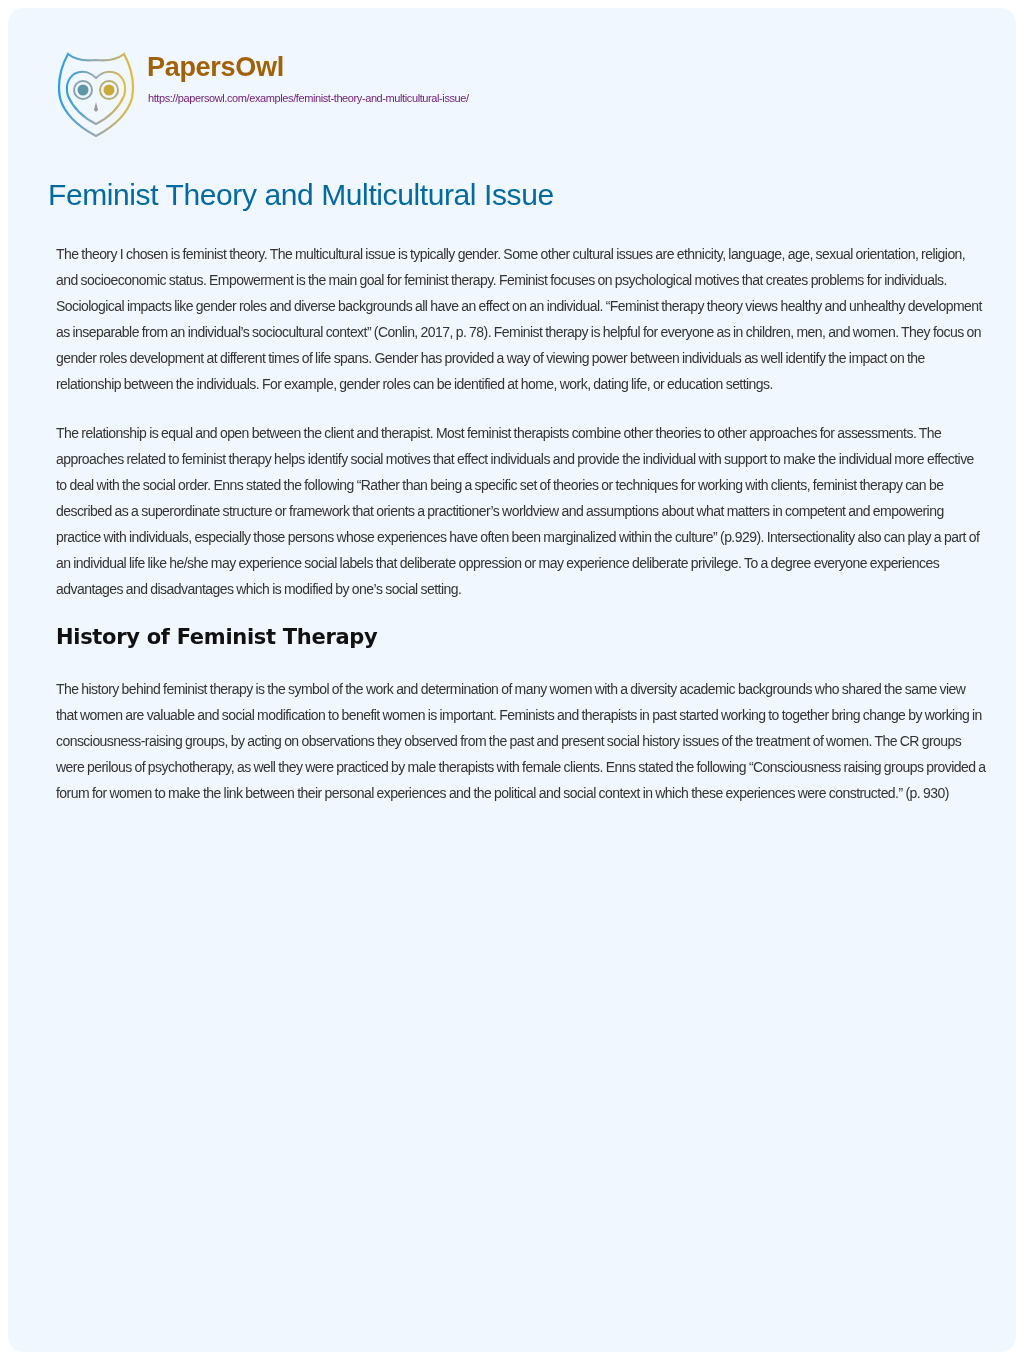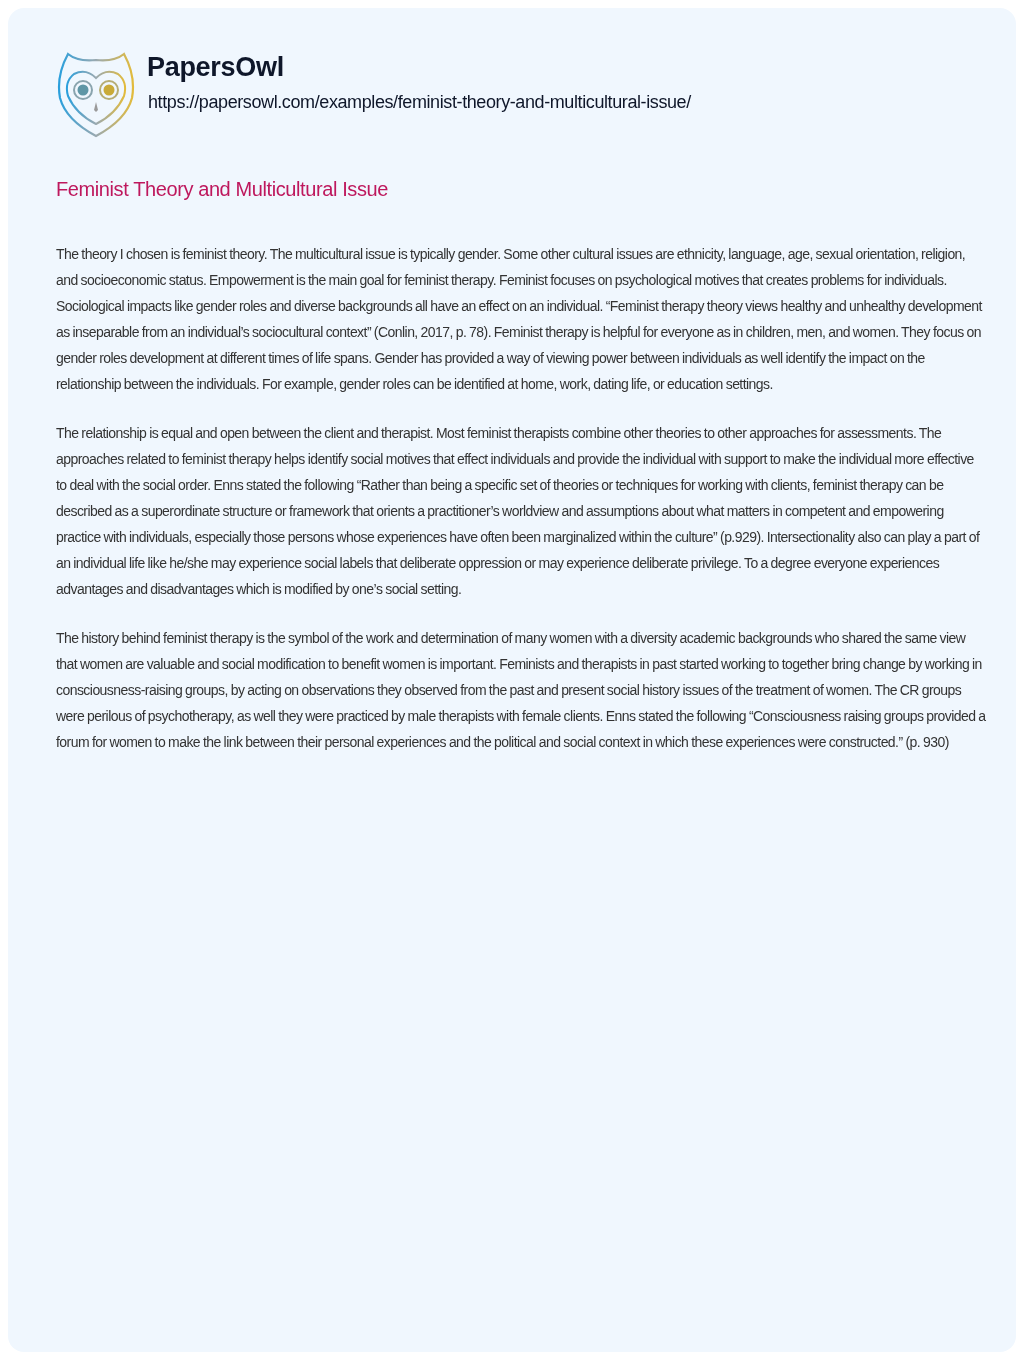--- a/index.html
+++ b/index.html
@@ -6,31 +6,31 @@
     body { width: 1024px; height: 1361px; position: relative; overflow: hidden; }
     .card {
       position: absolute; left: 8px; top: 8px; width: 1008px; height: 1344px;
       background: #f0f7fe; border-radius: 16px;
     }
     .header { position: absolute; left: 40px; top: 36px; height: 90px; }
     .logo { position: absolute; left: 8px; top: 4px; width: 80px; height: 90px; }
     .brand {
       position: absolute; left: 99px; top: 8px; white-space: nowrap;
       font-family: "Liberation Sans", sans-serif; font-weight: bold; font-size: 27px;
-      color: #0f172a; letter-spacing: -0.3px;
+      color: #a16207; letter-spacing: -0.3px;
     }
     .url {
       position: absolute; left: 100px; top: 48px; white-space: nowrap;
-      font-family: "Liberation Sans", sans-serif; font-size: 18px; color: #0f172a;
+      font-family: "Liberation Sans", sans-serif; font-size: 11px; color: #701a75;
       letter-spacing: -0.4px;
     }
     .title {
-      position: absolute; left: 48px; top: 170px; margin: 0;
-      font-family: "Liberation Sans", sans-serif; font-weight: normal; font-size: 20px;
-      color: #be185d; letter-spacing: -0.4px; white-space: nowrap;
+      position: absolute; left: 40px; top: 170px; margin: 0;
+      font-family: "Liberation Sans", sans-serif; font-weight: normal; font-size: 30px;
+      color: #0369a1; letter-spacing: -0.4px; white-space: nowrap;
     }
     .content { position: absolute; left: 48px; top: 233px; width: 930px; }
     .para {
       margin: 0 0 23px 0;
       font-family: "Liberation Sans", sans-serif; font-size: 14px; line-height: 26px;
       color: #333333; letter-spacing: -0.55px; word-spacing: -0.5px;
     }
     .subhead {
       margin: 6px 0 27px 0;
       font-family: "DejaVu Sans", sans-serif; font-weight: bold; font-size: 21px;
@@ -60,15 +60,16 @@
     </svg>
     <div class="brand">PapersOwl</div>
     <div class="url">https://papersowl.com/examples/feminist-theory-and-multicultural-issue/</div>
   </div>
 
   <h1 class="title">Feminist Theory and Multicultural Issue</h1>
 
   <div class="content">
     <p class="para">The theory I chosen is feminist theory. The multicultural issue is typically gender. Some other cultural issues are ethnicity, language, age, sexual orientation, religion, and socioeconomic status. Empowerment is the main goal for feminist therapy. Feminist focuses on psychological motives that creates problems for individuals. Sociological impacts like gender roles and diverse backgrounds all have an effect on an individual. “Feminist therapy theory views healthy and unhealthy development as inseparable from an individual’s sociocultural context” (Conlin, 2017, p. 78). Feminist therapy is helpful for everyone as in children, men, and women. They focus on gender roles development at different times of life spans. Gender has provided a way of viewing power between individuals as well identify the impact on the relationship between the individuals. For example, gender roles can be identified at home, work, dating life, or education settings.</p>
     <p class="para">The relationship is equal and open between the client and therapist. Most feminist therapists combine other theories to other approaches for assessments. The approaches related to feminist therapy helps identify social motives that effect individuals and provide the individual with support to make the individual more effective to deal with the social order. Enns stated the following “Rather than being a specific set of theories or techniques for working with clients, feminist therapy can be described as a superordinate structure or framework that orients a practitioner’s worldview and assumptions about what matters in competent and empowering practice with individuals, especially those persons whose experiences have often been marginalized within the culture” (p.929). Intersectionality also can play a part of an individual life like he/she may experience social labels that deliberate oppression or may experience deliberate privilege. To a degree everyone experiences advantages and disadvantages which is modified by one’s social setting.</p>
+    <h2 class="subhead">History of Feminist Therapy</h2>
     <p class="para">The history behind feminist therapy is the symbol of the work and determination of many women with a diversity academic backgrounds who shared the same view that women are valuable and social modification to benefit women is important. Feminists and therapists in past started working to together bring change by working in consciousness-raising groups, by acting on observations they observed from the past and present social history issues of the treatment of women. The CR groups were perilous of psychotherapy, as well they were practiced by male therapists with female clients. Enns stated the following “Consciousness raising groups provided a forum for women to make the link between their personal experiences and the political and social context in which these experiences were constructed.” (p. 930)</p>
   </div>
 </div>
 
 </body></html>

